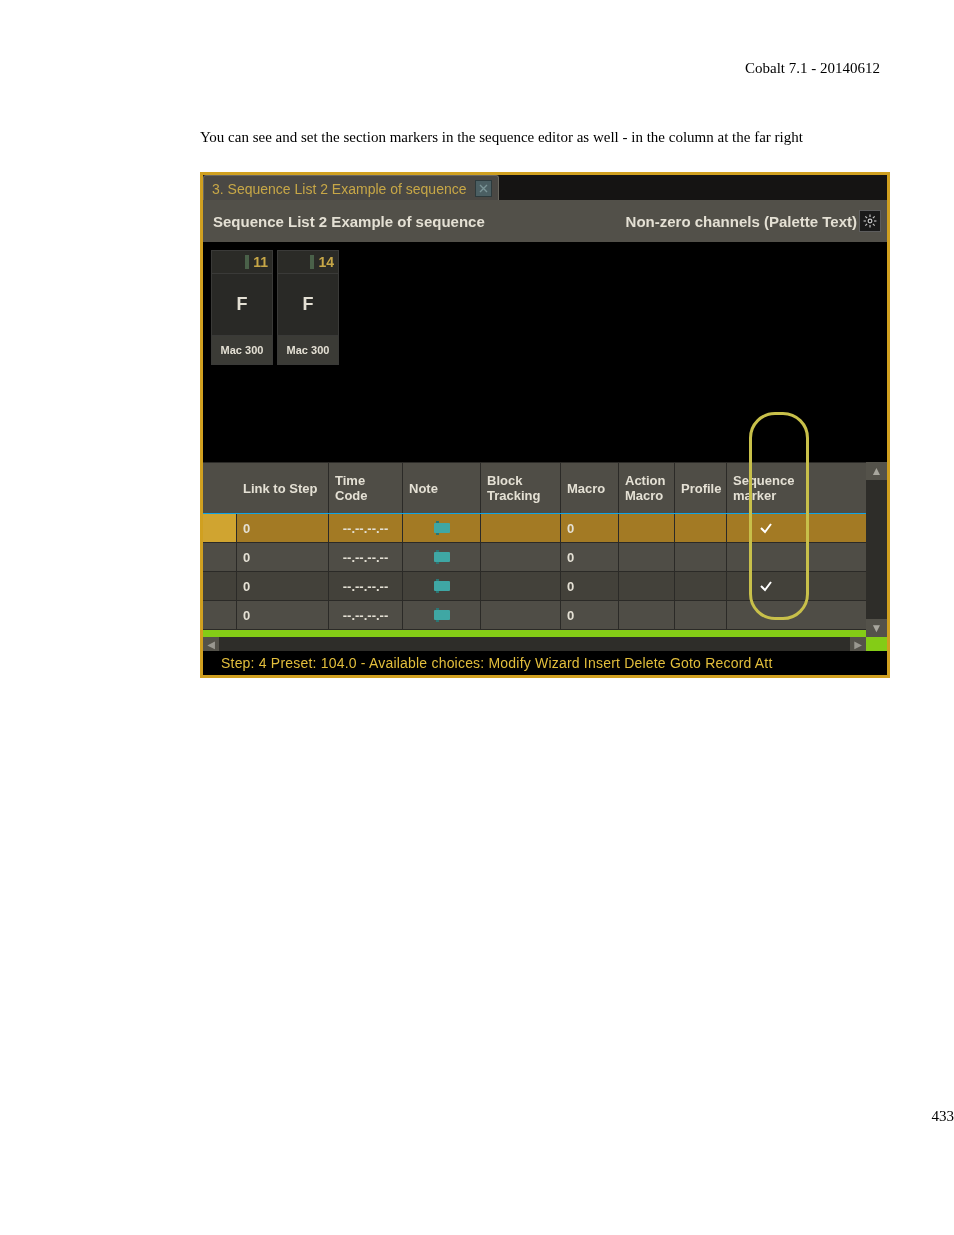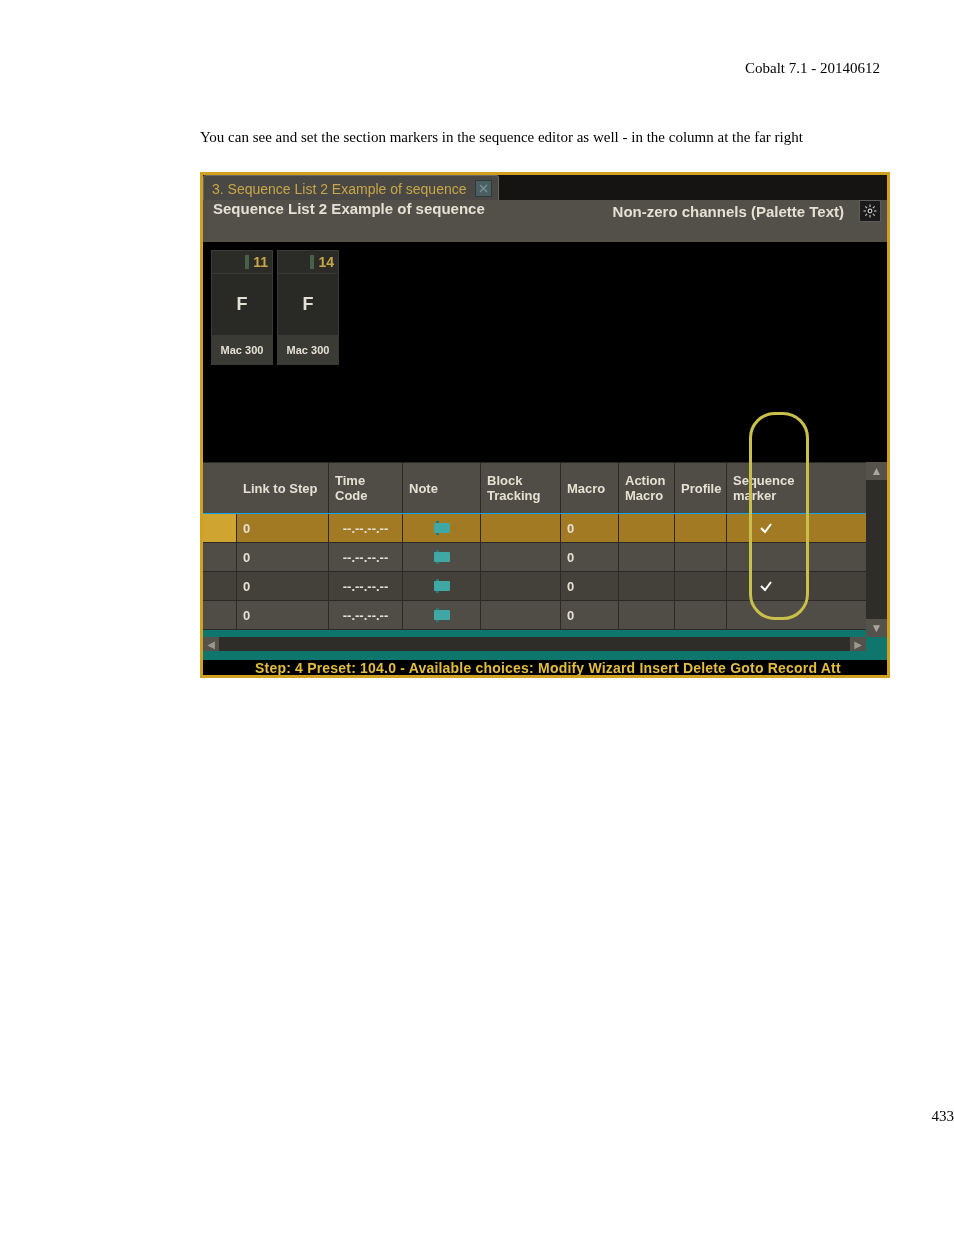--- a/index.html
+++ b/index.html
@@ -33,21 +33,21 @@
     left: 0;
     width: 954px;
     text-align: right;
     font-size: 15px;
   }
 
   
   .shot {
     width: 690px;
     height: 506px;
-    background: #0f766e;
+    background: #84cc16;
     border: 3px solid #d0a020;
     box-sizing: border-box;
     position: relative;
     font-family: "Segoe UI", Tahoma, sans-serif;
     overflow: hidden;
   }
 
   
   .tabbar {
     position: absolute;
@@ -84,32 +84,32 @@
     line-height: 1;
   }
 
   
   .hdr-row {
     position: absolute;
     top: 25px; left: 0; right: 0;
     height: 42px;
     background: #525049;
     display: flex;
-    align-items: flex-start;
+    align-items: center;
     justify-content: space-between;
     padding: 0 6px 0 10px;
     box-sizing: border-box;
     color: #e4e0d4;
     font-size: 15px;
     font-weight: 600;
   }
   .hdr-right-group {
     display: flex;
     align-items: center;
-    gap: 15px;
+    gap: 2px;
   }
   .gear-btn {
     width: 20px; height: 20px;
     background: #1a1a1a;
     border: 1px solid #5d5d5d;
     display: flex;
     align-items: center;
     justify-content: center;
   }
   .gear-btn svg { display:block; }
@@ -309,28 +309,28 @@
   .vscroll .track { flex: 1; background: #2e2d29; }
   .vscroll .thumb {
     margin: 1px;
     flex: 1;
     background: #44433c;
   }
 
   .status-bar {
     position: absolute;
     left: 0; right: 0; bottom: 0;
-    height: 15px;
+    height: 24px;
     background: #000;
     color: #e2be3c;
     font-size: 14px;
-    font-weight: 700;
-    display: flex;
-    align-items: center;
-    padding-left: 52px;
+    font-weight: 400;
+    display: flex;
+    align-items: center;
+    padding-left: 18px;
     white-space: nowrap;
     letter-spacing: 0.2px;
   }
 </style>
 </head>
 <body>
 
 <div class="page">
 
   <div class="hdr-right">Cobalt 7.1 - 20140612</div>

